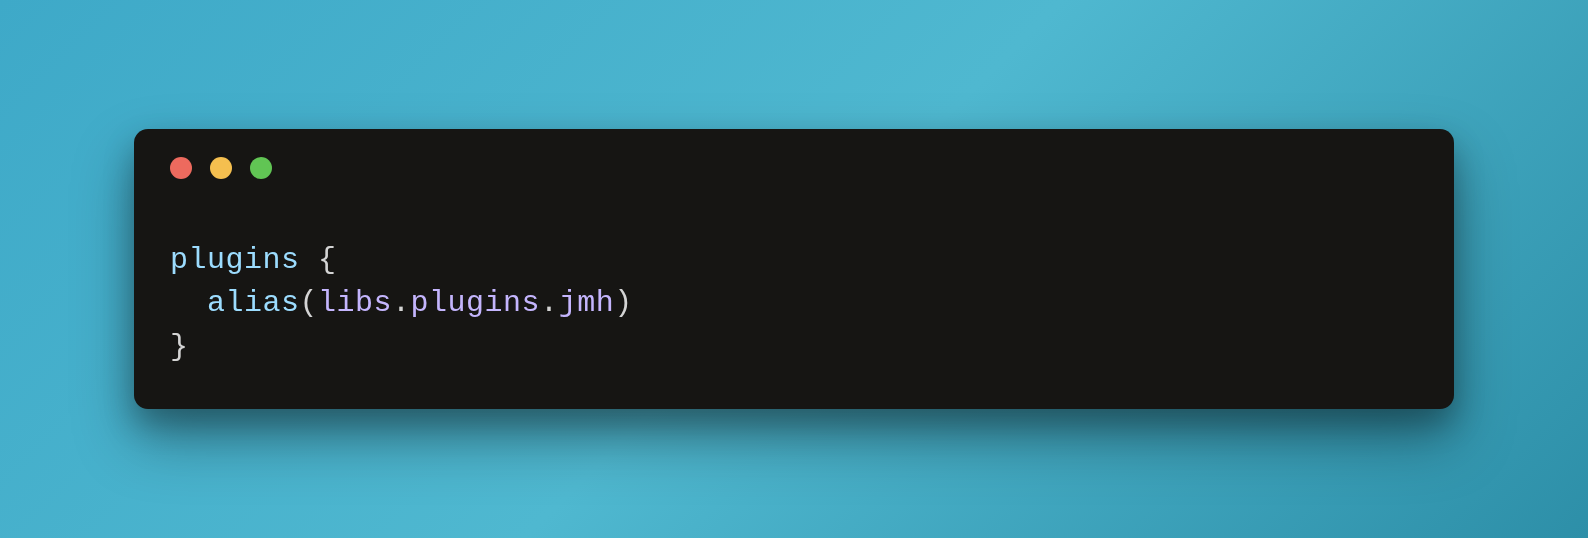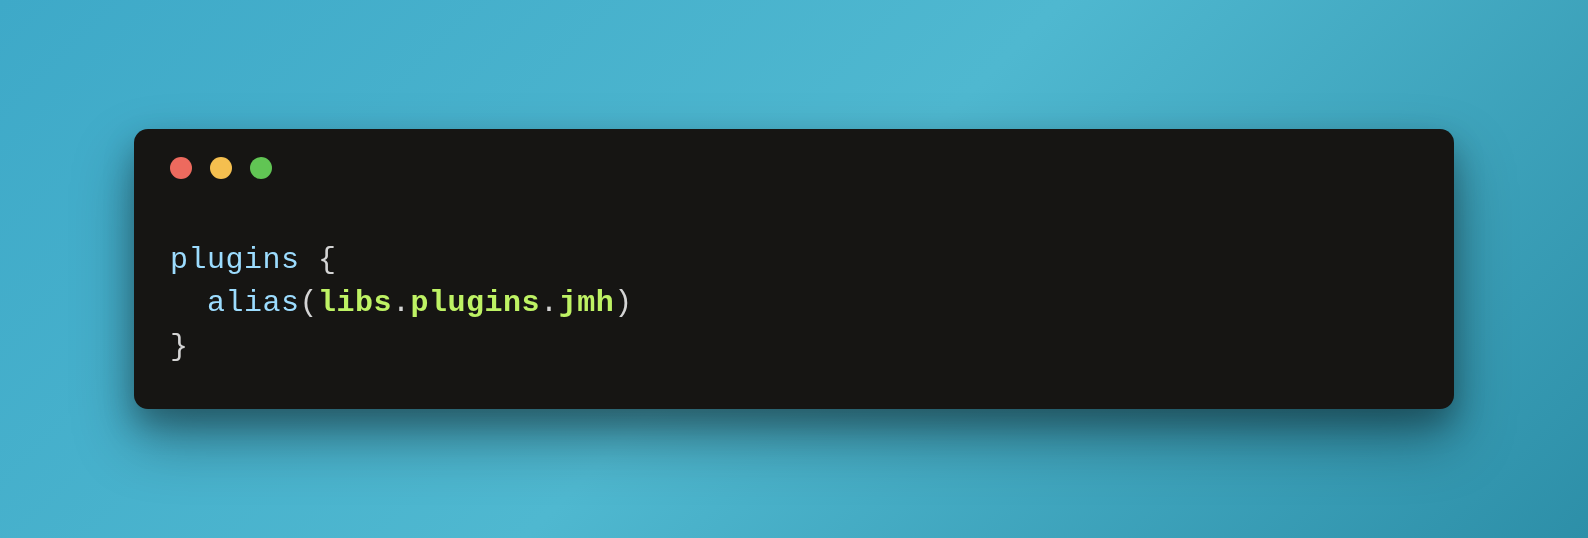--- a/index.html
+++ b/index.html
@@ -68,22 +68,21 @@
     
     .function {
       color: #9cdcfe;
     }
     
     .paren {
       color: #d4d4d4;
     }
     
     .property {
-      color: #bef264;
-      font-weight: bold;
+      color: #c4b5fd;
     }
     
     .dot {
       color: #d4d4d4;
     }
   </style>
 </head>
 <body>
 
 <div class="window">

